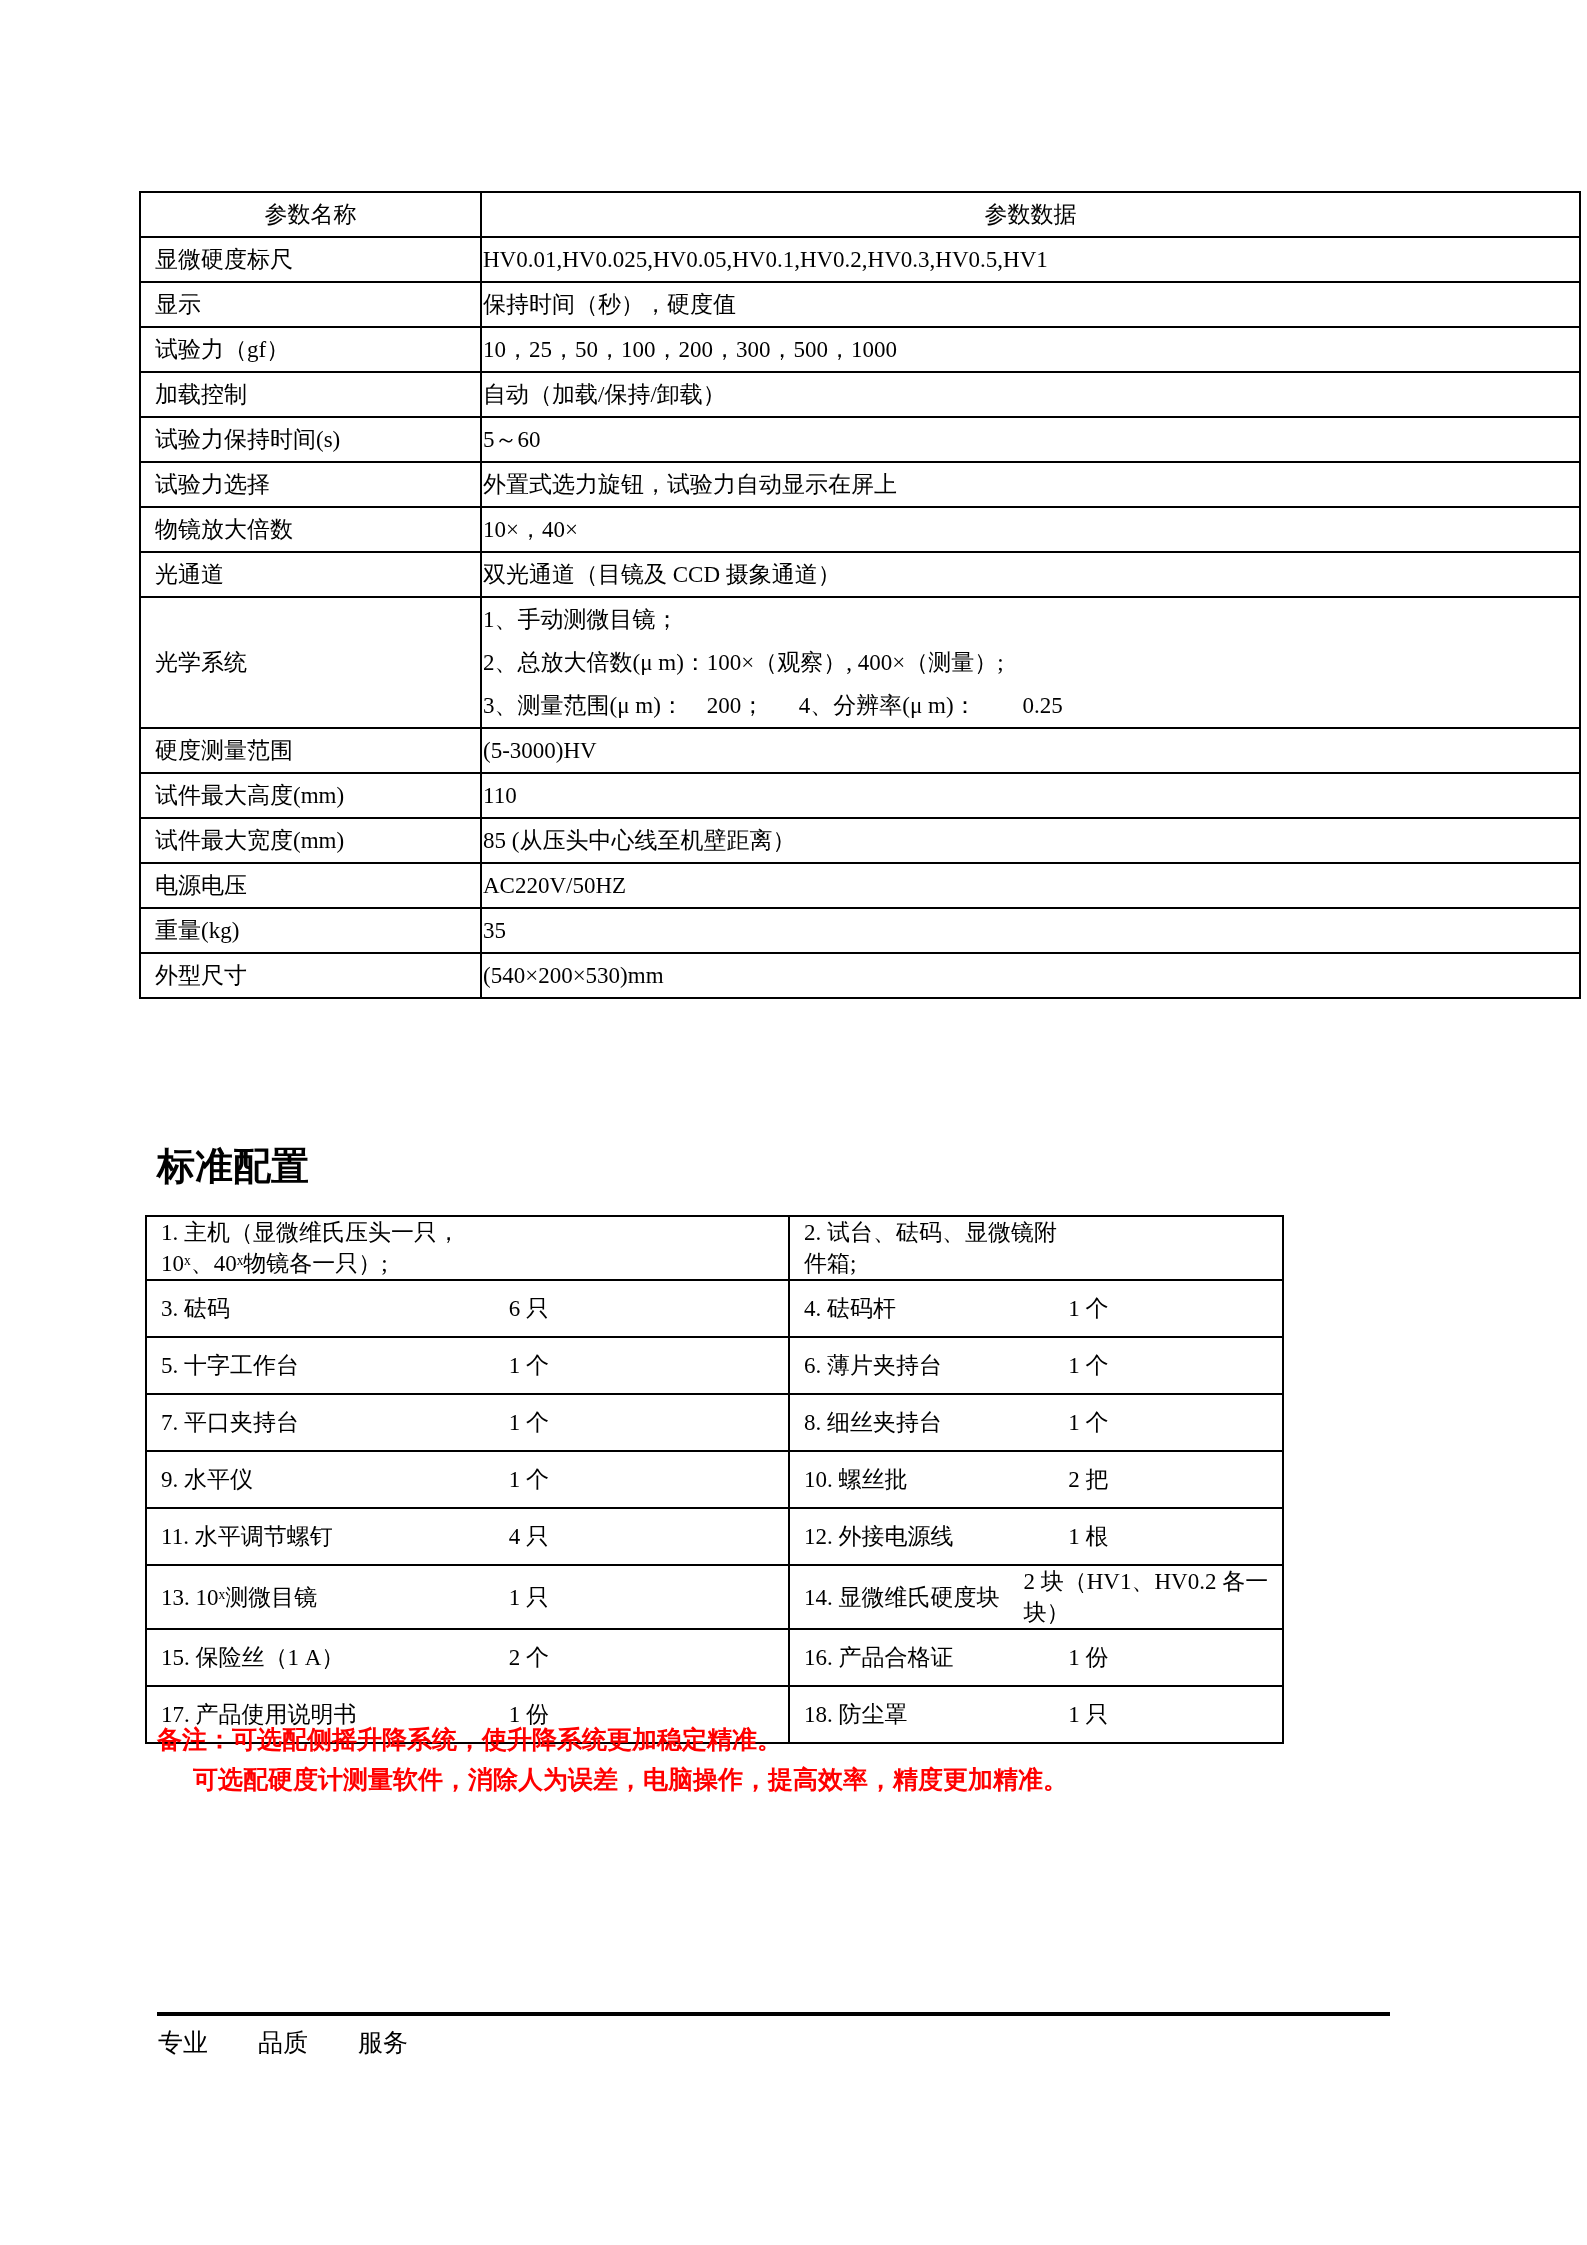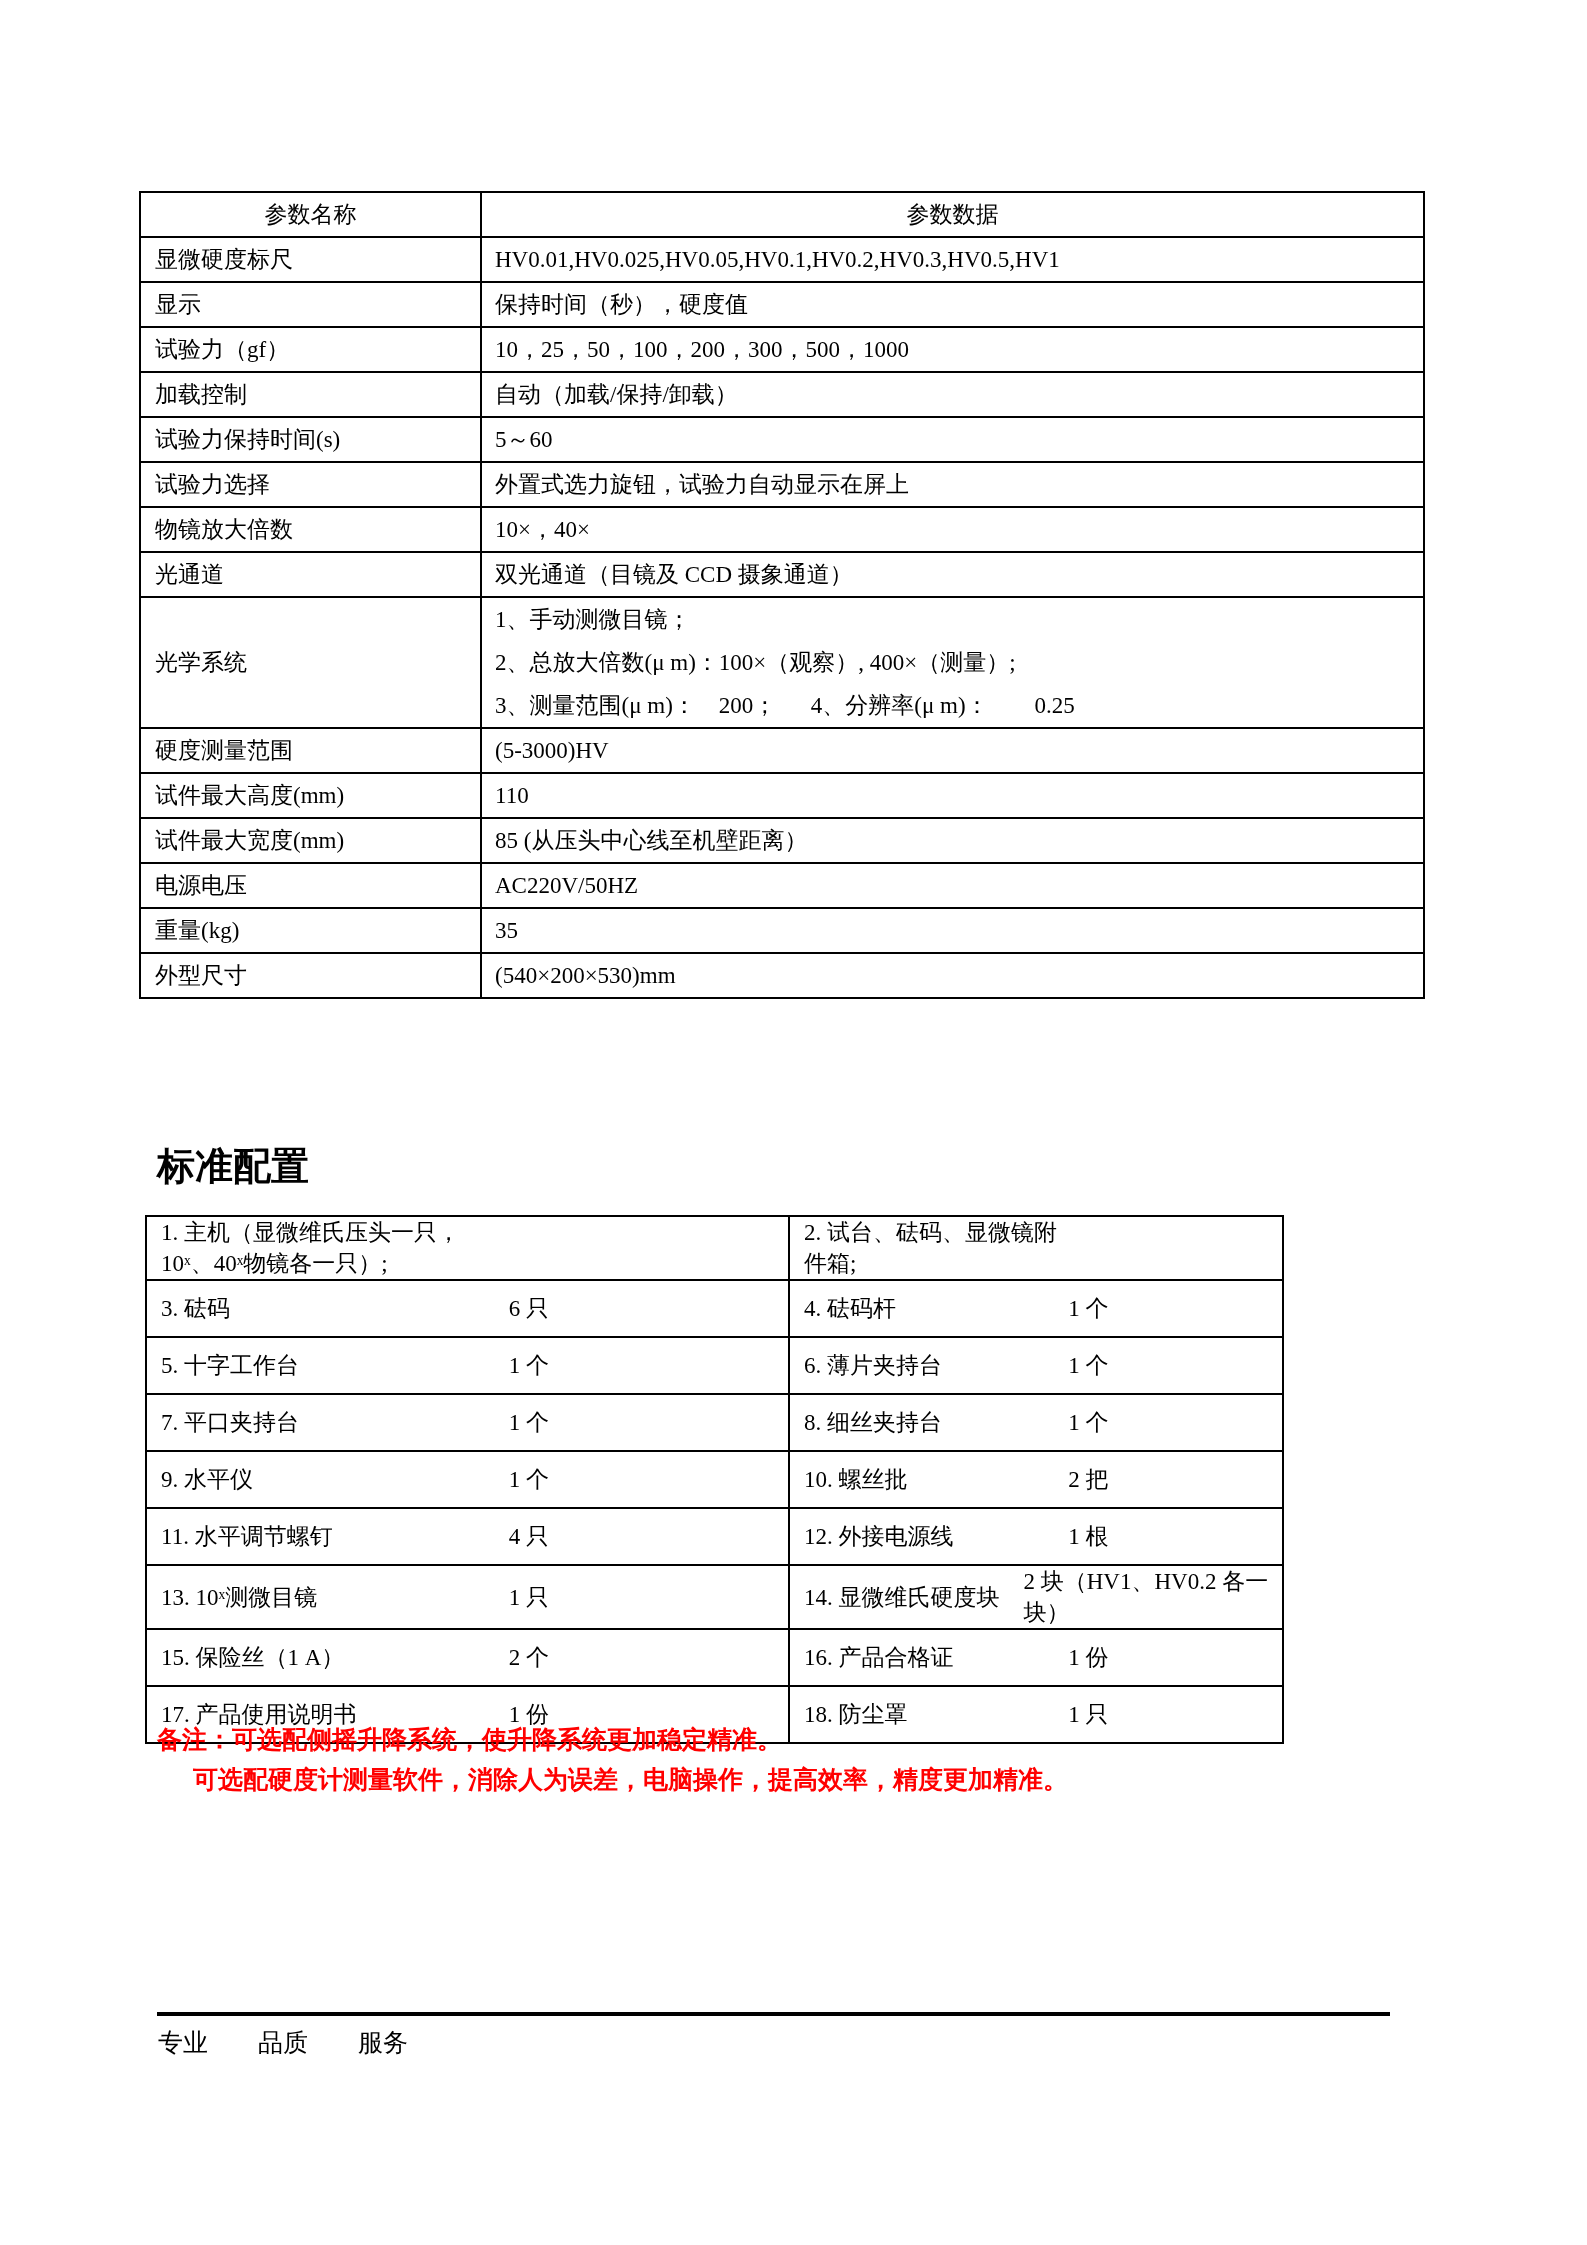--- a/index.html
+++ b/index.html
@@ -3,32 +3,32 @@
 <meta charset="utf-8">
 <style>
   html,body{margin:0;padding:0;}
   body{
     width:1587px;height:2245px;background:#ffffff;color:#000;
     font-family:"Liberation Serif","DejaVu Serif",serif;
     position:relative;overflow:hidden;
   }
   
   .spec-table{
-    position:absolute;left:139px;top:191px;width:1286px;
+    position:absolute;left:139px;top:191px;width:1442px;
     border-collapse:collapse;table-layout:fixed;
   }
   .spec-table th,.spec-table td{
     border:2px solid #000;
     font-size:23px;font-weight:normal;
     vertical-align:middle;
   }
   .spec-table th{height:43px;text-align:center;padding:0;}
   .spec-table td{height:43px;padding:0 6px 0 14px;}
   .spec-table .name-cell{white-space:pre-wrap;}
-  .spec-table .value-cell{padding-left:13px;}
+  .spec-table .value-cell{padding-left:1px;}
   .spec-table .line{line-height:43px;white-space:pre-wrap;}
   
   .section-title{
     position:absolute;left:157px;top:1146px;
     font-size:38px;font-weight:bold;line-height:1.1;
   }
   
   .config-table{
     position:absolute;left:145px;top:1215px;width:1139px;
     border-collapse:collapse;table-layout:fixed;

